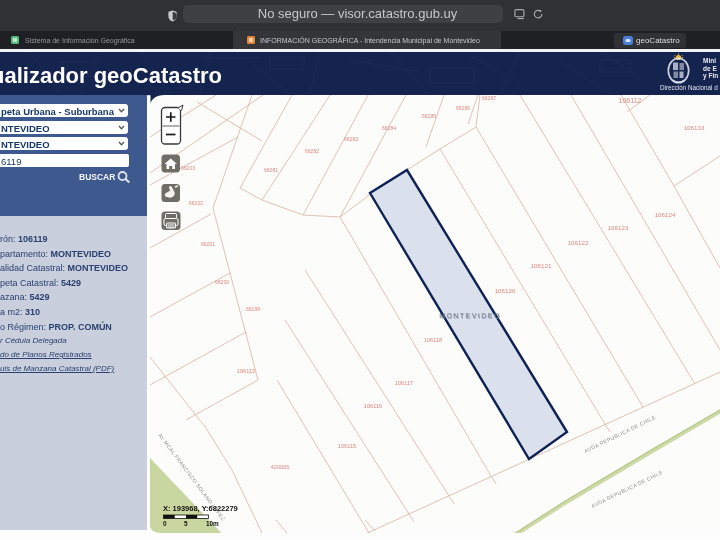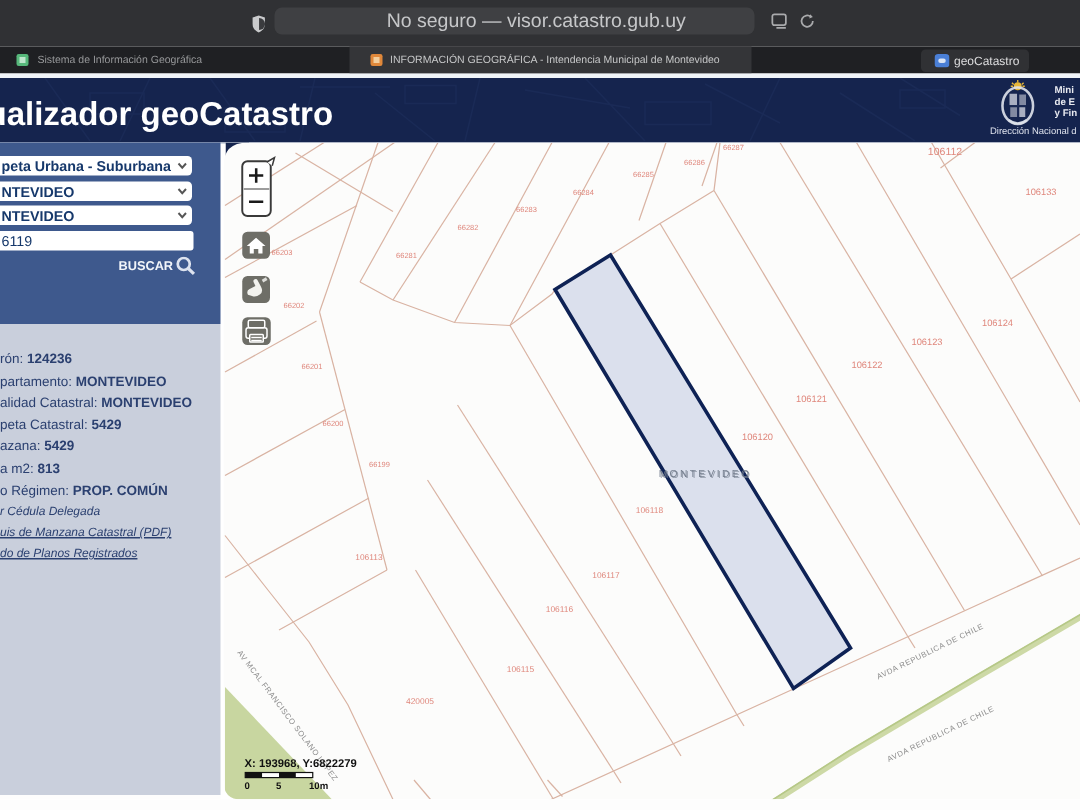--- a/index.html
+++ b/index.html
@@ -115,42 +115,42 @@
 <div class="abs" style="left:1px;top:155.5px;color:#16386b;font-size:9.5px;">6119</div>
 
 <div class="abs" style="left:79px;top:172px;color:#f2f5fa;font-size:8.5px;font-weight:bold;">BUSCAR</div>
 <svg class="abs" style="left:117px;top:171px;" width="14" height="13" viewBox="0 0 14 13">
   <circle cx="5.5" cy="5" r="4" fill="none" stroke="#dde3ef" stroke-width="1.8"></circle>
   <path d="M8.5 8 L12.3 11.6" stroke="#dde3ef" stroke-width="2.1"></path>
 </svg>
 
 <div class="abs" style="left:0;top:234px;width:147px;color:#2b4070;font-size:9px;">
 
-  <div style="height:14.5px;">rón: <b>124236</b></div>
+  <div style="height:14.5px;">rón: <b>106119</b></div>
 
   <div style="height:14.5px;">partamento: <b>MONTEVIDEO</b></div>
 
 
   <div style="height:14.5px;">alidad Catastral: <b>MONTEVIDEO</b></div>
 
   <div style="height:14.5px;">peta Catastral: <b>5429</b></div>
 
   <div style="height:14.5px;">azana: <b>5429</b></div>
 
-  <div style="height:15.5px;">a m2: <b>813</b></div>
+  <div style="height:15.5px;">a m2: <b>310</b></div>
 
   <div style="height:13.5px;">o Régimen: <b>PROP. COMÚN</b></div>
 
 
   <div style="height:14.5px;font-style:italic;font-size:8px;"><span>r Cédula Delegada</span></div>
 
 
+  <div style="height:14px;font-style:italic;font-size:8px;"><span style="text-decoration:underline;">do de Planos Registrados</span></div>
+
   <div style="height:14px;font-style:italic;font-size:8px;"><span style="text-decoration:underline;">uis de Manzana Catastral (PDF)</span></div>
-
-  <div style="height:14px;font-style:italic;font-size:8px;"><span style="text-decoration:underline;">do de Planos Registrados</span></div>
 </div>
 
 <svg class="abs" style="left:147px;top:95px;" width="573" height="438" viewBox="147 95 573 438">
   <defs>
     <clipPath id="mapclip">
         <path d="M149 95 H720 V533 H161 Q149 533 149 521 V111 Q149 95 165 95 Z"></path>
       </clipPath>
   </defs>
 
   <rect x="150.5" y="95" width="15.5" height="16.5" fill="#15244e"></rect>

